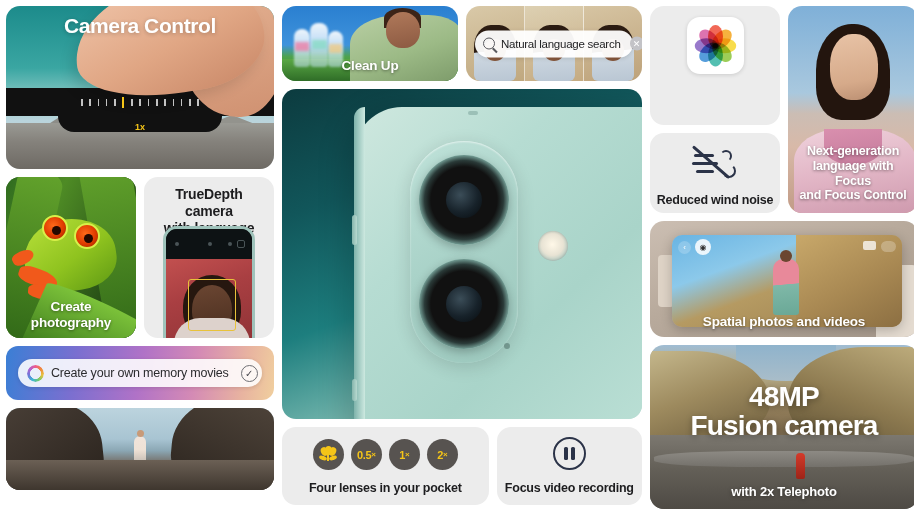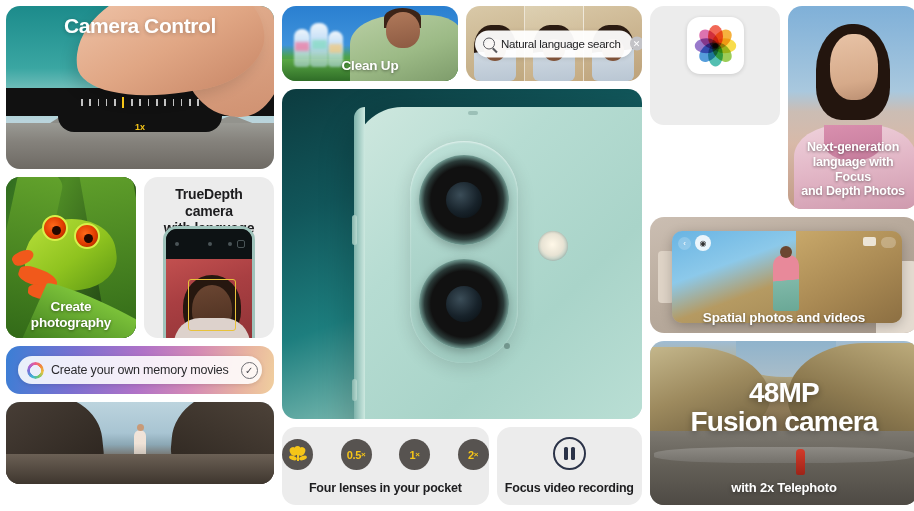--- a/index.html
+++ b/index.html
@@ -174,21 +174,21 @@
   .truedepth .shoulders {
     position:absolute; left: 8px; bottom: 0; width: 76px; height: 26px;
     background: #ddd2cc; border-radius: 40px 40px 0 0;
   }
   .truedepth .afbox {
     position:absolute; left: 22px; top: 20px; width: 48px; height: 52px;
     border: 1.4px solid #e8c23a; border-radius: 3px;
   }
 
   
-  .memory { height: 48px; position: relative; }
+  .memory { height: 54px; position: relative; border-radius: 12px; }
   .memory .bg {
     position:absolute; inset:0;
     background: linear-gradient(100deg,#3a7fd5 0%, #7a6fd0 26%, #b072c7 50%, #d48ab5 70%, #e8b3a0 88%, #f0cf9e 100%);
   }
   .memory .pill {
     position:absolute; left: 12px; right: 12px; top: 50%;
     transform: translateY(-50%); height: 28px;
     background: rgba(255,255,255,.88);
     border-radius: 16px;
     display:flex; align-items:center; gap: 7px;
@@ -377,21 +377,21 @@
     border-radius: 50%; background: rgba(60,90,85,.45);
   }
   .hero .topmark {
     position:absolute; left: 186px; top: 22px; width: 10px; height: 4px;
     background: rgba(120,160,152,.5); border-radius: 2px;
   }
 
   
   .row-bottom { display:flex; gap: 8px; height: 79px; }
   .lenses { flex: 1.42; padding: 12px 0 0; }
-  .lensrow { display:flex; justify-content:space-between; gap: 7px; }
+  .lensrow { display:flex; justify-content:center; gap: 7px; }
   .lens-btn {
     width: 31px; height: 31px; border-radius: 50%;
     background: #575350;
     display:flex; align-items:center; justify-content:center;
     color:#f5c518; font-size: 11px; font-weight: 700; letter-spacing:-.3px;
   }
   .lens-btn .x { font-size: 8px; }
   .flower { width: 17px; height: 15px; position: relative; }
   .flower .pet {
     position:absolute; width: 7px; height: 9px; border-radius: 50%;
@@ -768,32 +768,43 @@
               <div class="petal" style="background: rgb(245, 166, 35); transform: rotate(45deg);"></div>
               <div class="petal" style="background: rgb(247, 216, 50); transform: rotate(90deg);"></div>
               <div class="petal" style="background: rgb(142, 198, 63); transform: rotate(135deg);"></div>
               <div class="petal" style="background: rgb(59, 182, 166); transform: rotate(180deg);"></div>
               <div class="petal" style="background: rgb(61, 143, 214); transform: rotate(225deg);"></div>
               <div class="petal" style="background: rgb(138, 102, 196); transform: rotate(270deg);"></div>
               <div class="petal" style="background: rgb(217, 95, 164); transform: rotate(315deg);"></div>
             </div>
         </div>
 
+        <div class="tile tile-grey windtile">
+          <div class="wind-icon">
+            <span class="ln w1"></span>
+              <span class="ln w2"></span>
+              <span class="ln w3"></span>
+            <span class="curl c1"></span>
+              <span class="curl c2"></span>
+            <span class="slash"></span>
+          </div>
+          <div class="wind-lbl">Reduced wind noise</div>
+        </div>
       </div>
 
       <div class="tile portrait">
         <div class="bg"></div>
         <div class="hair3"></div>
         <div class="face3"></div>
         <div class="shirt"></div>
         <div class="collar"></div>
         <div class="cap">
           <span>Next-generation</span><br>
           <span>language with Focus</span><br>
-          <span>and Depth Photos</span>
+          <span>and Focus Control</span>
         </div>
       </div>
     </div>
 
     <div class="tile spatial">
       <div class="room"></div>
       <div class="lamp"></div>
       <div class="fireplace"></div>
       <div class="win">
         <div class="wall"></div>

